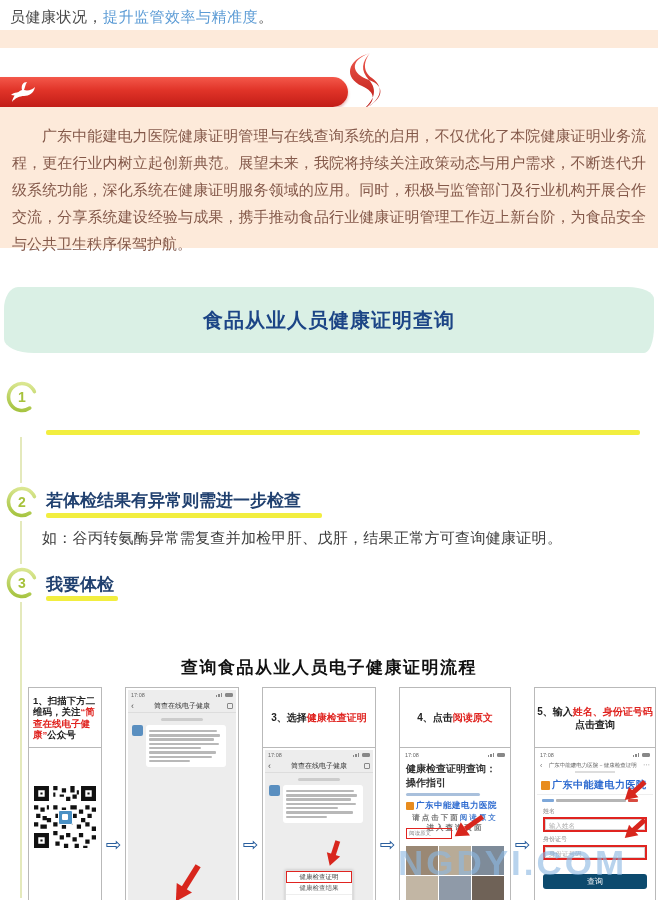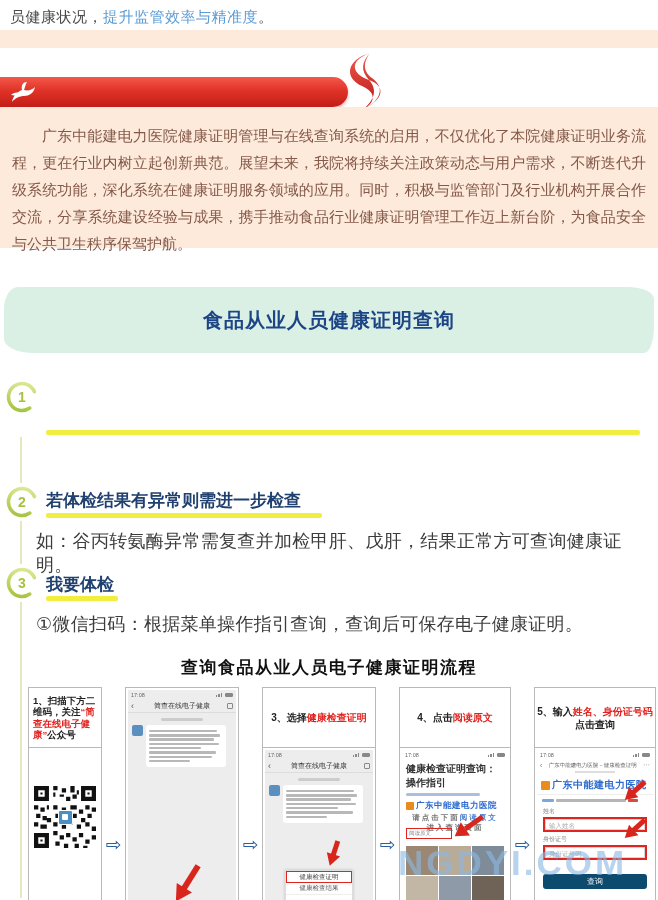--- a/index.html
+++ b/index.html
@@ -31,21 +31,21 @@
               border-radius:14px 26px 10px 30px / 22px 12px 26px 14px;
               display:flex;align-items:center;justify-content:center}
   .green-band h2{font-size:20px;font-weight:bold;color:#1c4586;letter-spacing:1px}
 
   
   .vseg{position:absolute;left:20px;width:2px;background:#e4e9bc}
   .stepcircle{position:absolute;left:5px;width:34px;height:34px}
   .stepcircle text{font-weight:bold;fill:#a7c23c;font-size:14px;font-family:"Liberation Sans",sans-serif}
   .sheading{position:absolute;left:46px;font-size:17px;line-height:26px;font-weight:bold;color:#20406f}
   .yline{position:absolute;height:5px;background:#f2ee3f;border-radius:2px}
-  .sbody{position:absolute;left:36px;right:16px;font-size:18px;color:#3c3c3c;letter-spacing:.3px}
+  .sbody{position:absolute;left:42px;right:16px;font-size:15px;color:#3c3c3c;letter-spacing:.3px}
 
   
   .flow-title{position:absolute;top:656px;left:0;width:658px;text-align:center;
               font-size:17px;font-weight:bold;color:#111;letter-spacing:1.5px}
   .flow{position:absolute;top:687px;left:28px;width:628px;height:220px;display:flex;align-items:stretch}
   .fcol{border:1px solid #b9b9b9;background:#fff;display:flex;flex-direction:column}
   .c1{width:74px}.c2{width:114px}.c3{width:114px}.c4{width:112px}.c5{width:122px}
   .fhead{height:60px;border-bottom:1px solid #b9b9b9;display:flex;align-items:center;justify-content:center;
          text-align:center;font-weight:bold;font-size:10px;line-height:13px;color:#222;padding:2px}
   .c1 .fhead{font-size:9.5px;line-height:11.5px;text-align:left;padding:2px 4px}
@@ -194,21 +194,20 @@
         <linearGradient id="g3" x1="0" y1="0" x2="1" y2="1">
       <stop offset="0" stop-color="#e4eda0"></stop>
           <stop offset="1" stop-color="#9dbe33"></stop>
         </linearGradient>
       </defs>
     <circle cx="17" cy="17" r="13.5" fill="none" stroke="url(#g3)" stroke-width="3.6" stroke-dasharray="66 19" stroke-linecap="round" transform="rotate(55 17 17)"></circle>
     <text x="17" y="22" text-anchor="middle">3</text>
   </svg>
   <div class="sheading" style="top:572px">我要体检</div>
   <div class="yline" style="top:596px;left:46px;width:72px"></div>
-  <div class="sbody" style="top:612px">①微信扫码：根据菜单操作指引查询，查询后可保存电子健康证明。</div>
 
   <div class="flow-title">查询食品从业人员电子健康证明流程</div>
 
   <div class="flow">
 
     <div class="fcol c1">
       <div class="fhead">
         <span><span>1、扫描下方二维码，关注</span><span class="redtxt">“简查在线电子健康”</span><span>公众号</span></span>
       </div>
       <div class="fbody">

